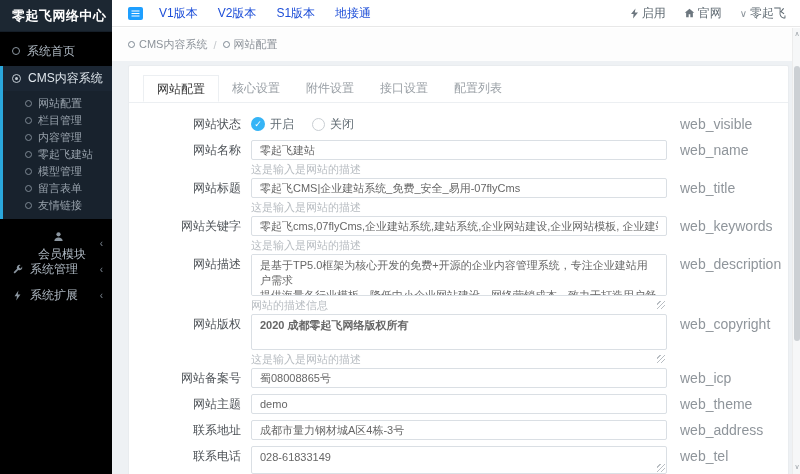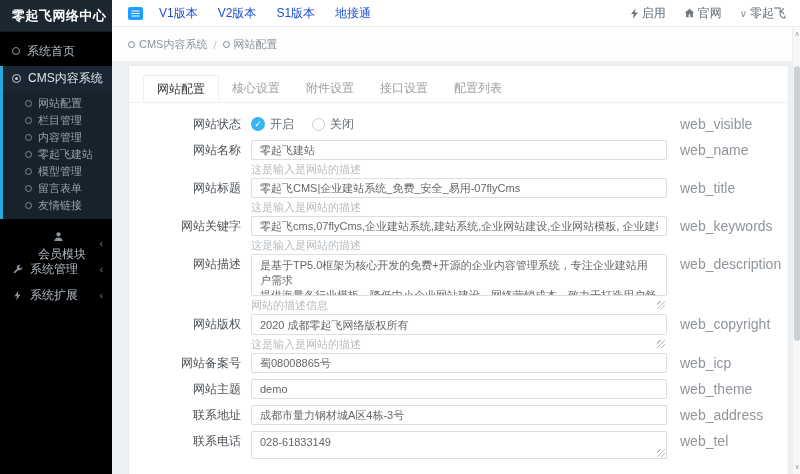--- a/index.html
+++ b/index.html
@@ -51,21 +51,21 @@
 
   .form { padding:11px 4px 0; }
   .frow { display:flex; align-items:flex-start; }
   .frow .flabel { flex:0 0 118px; text-align:right; padding-right:10px; color:#4d5257; font-size:12px; line-height:20px; white-space:nowrap; }
   .frow .fctrl { flex:0 0 416px; position:relative; }
   .frow .fkey { margin-left:13px; color:#8f959b; font-size:14px; line-height:20px; white-space:nowrap; }
   .mb6 { margin-bottom:6px; } .mb3 { margin-bottom:3px; }
 
   .tin { width:100%; height:20px; border:1px solid #dadfe4; border-radius:2px; padding:0 8px; font-size:11px; color:#666; font-family:inherit; background:#fff; outline:none; }
   .tta { width:100%; border:1px solid #dadfe4; border-radius:2px; padding:3px 8px; font-size:11px; color:#666; font-family:inherit; line-height:15px; resize:none; outline:none; display:block; background:#fff; }
-  .h46{height:42px;} .h40{height:21px;} .h28{height:28px;}
+  .h46{height:42px;} .h40{height:36px;font-weight:bold;} .h28{height:28px;}
   .grip { position:absolute; right:2px; bottom:2px; width:8px; height:8px; background:repeating-linear-gradient(135deg, transparent 0 2px, #b9bec3 2px 3px); pointer-events:none; }
   .helper { font-size:11px; color:#b7bcc1; line-height:12px; margin-top:3px; }
 
   .radio-line { display:flex; align-items:center; gap:18px; height:20px; }
   .radio-opt { display:flex; align-items:center; gap:5px; color:#5f6a72; font-size:12px; cursor:pointer; }
   .rdo-on { width:14px; height:14px; border-radius:50%; background:#36b4f6; color:#fff; font-size:9px; line-height:14px; text-align:center; display:inline-block; }
   .rdo-off { width:13px; height:13px; border-radius:50%; border:1px solid #c9ced3; background:#fff; display:inline-block; }
 
   
   .scrollbar { position:absolute; right:0; top:28px; bottom:0; width:8px; background:#f6f7f8; border-left:1px solid #ececec; z-index:6; }

